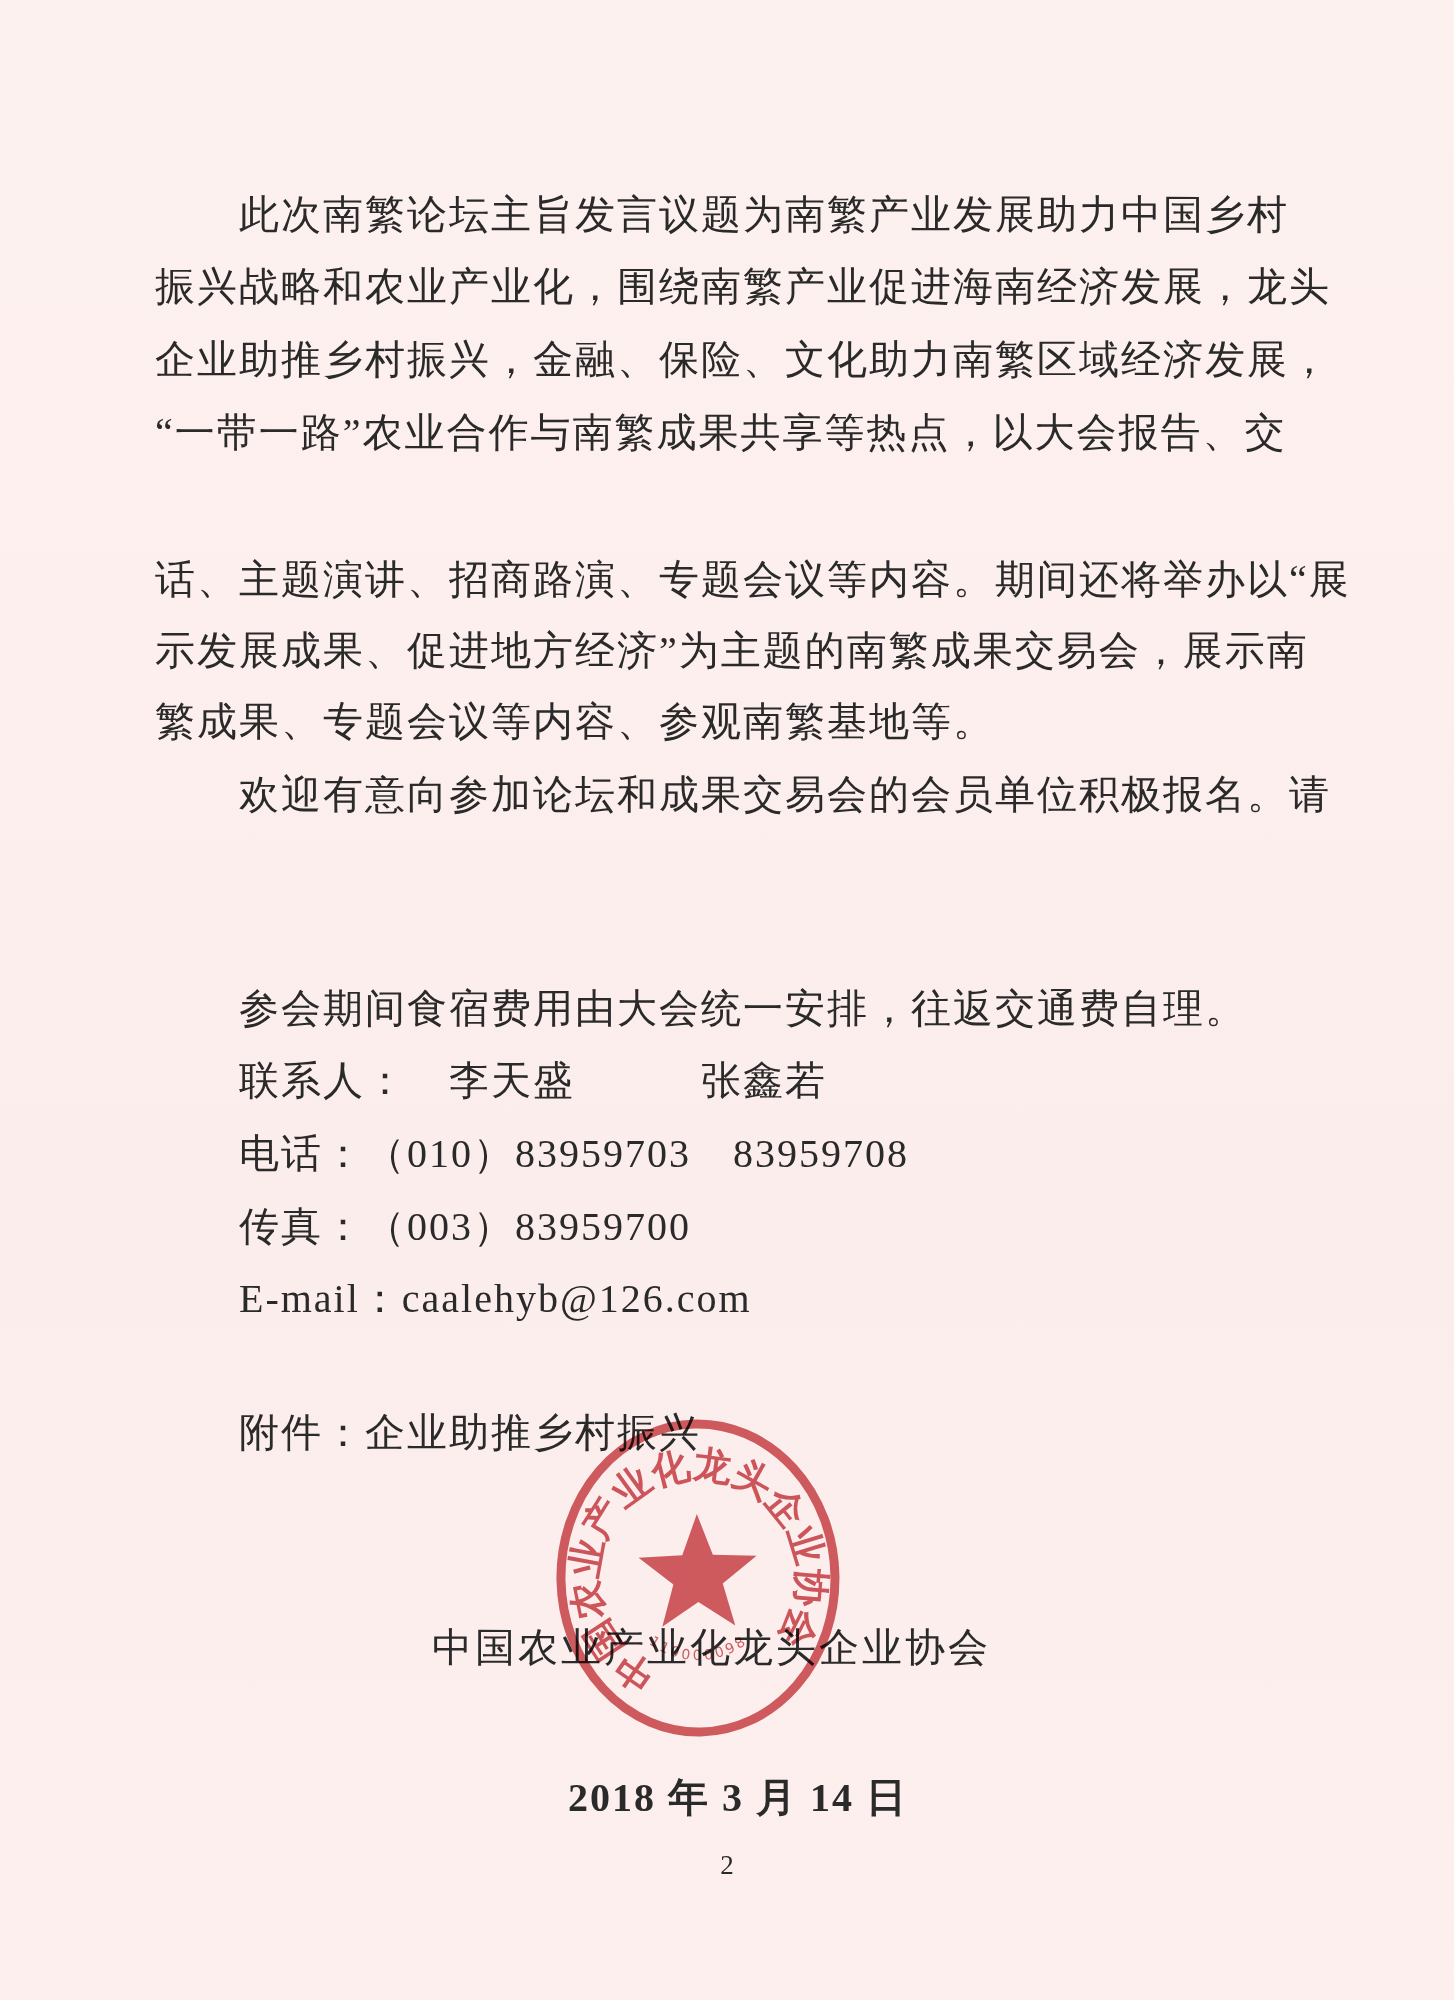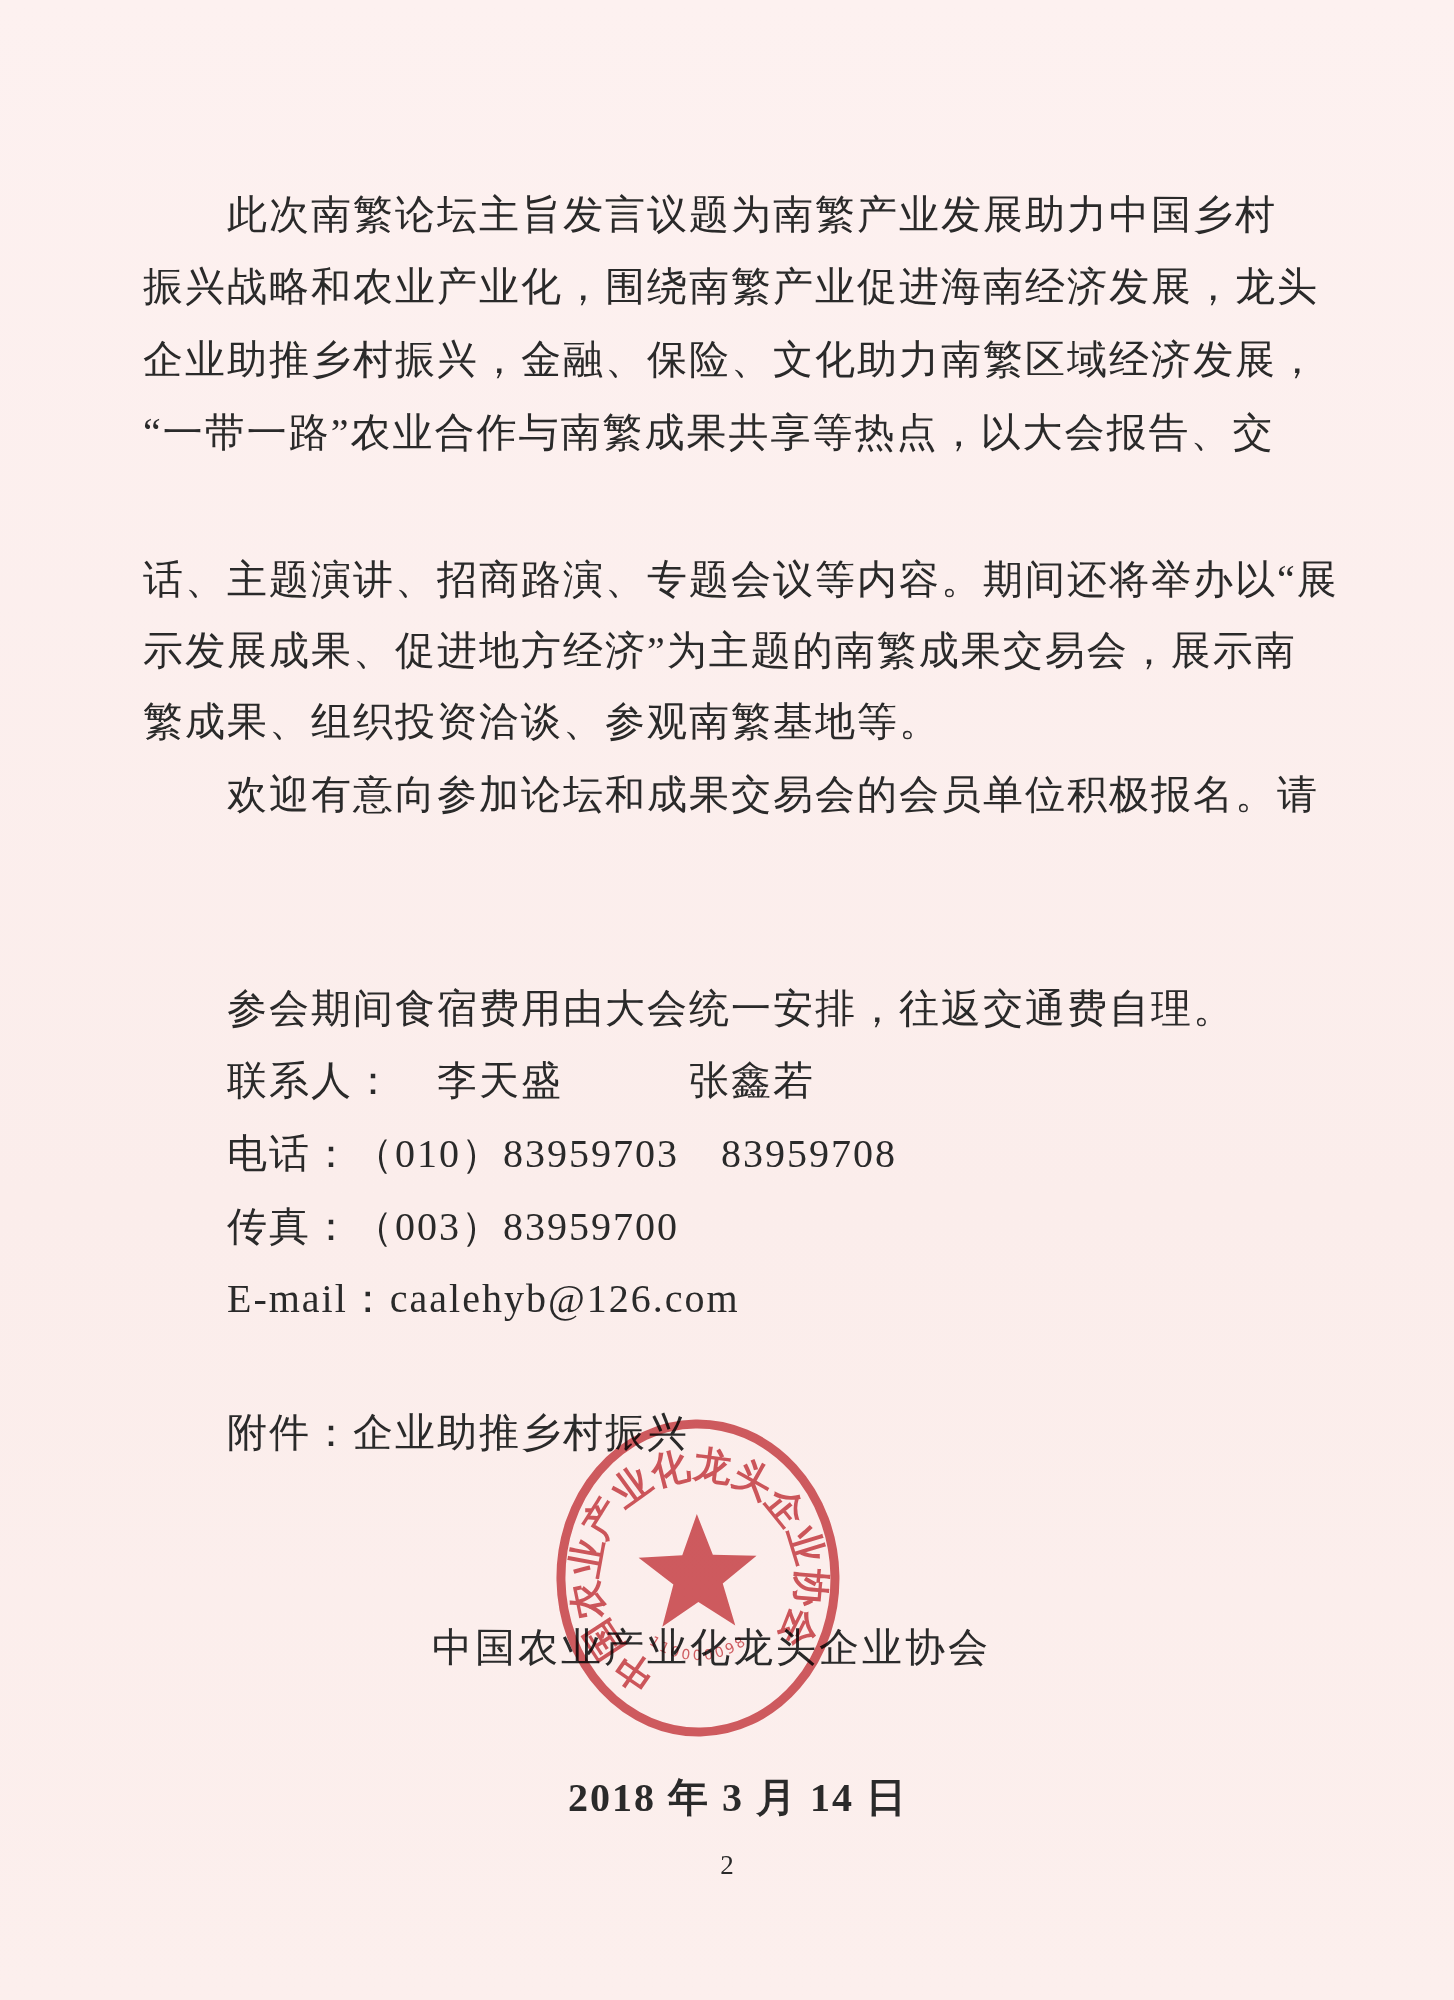--- a/index.html
+++ b/index.html
@@ -7,21 +7,21 @@
     width:1454px;height:2000px;
     background:linear-gradient(180deg,#fdf1f0 0%,#fbedeb 60%,#fcefed 100%);
     font-family:"Liberation Serif","DejaVu Serif",serif;
     color:#2a2a2a;
     position:relative;
     overflow:hidden;
   }
   .page{position:absolute;inset:0;}
   .line{
     position:absolute;
-    left:143px;
+    left:155px;
     width:1190px;
     font-size:40px;
     line-height:46px;
     letter-spacing:2px;
     white-space:nowrap;
   }
   .indent{padding-left:84px;}
   .sig-org{
     position:absolute;
     left:432px;top:1620px;
@@ -52,21 +52,21 @@
 <body>
 
 <div class="page">
 
   <div class="line indent" style="top:192px">此次南繁论坛主旨发言议题为南繁产业发展助力中国乡村</div>
   <div class="line" style="top:264px">振兴战略和农业产业化，围绕南繁产业促进海南经济发展，龙头</div>
   <div class="line" style="top:337px">企业助推乡村振兴，金融、保险、文化助力南繁区域经济发展，</div>
   <div class="line" style="top:410px">“一带一路”农业合作与南繁成果共享等热点，以大会报告、交</div>
   <div class="line" style="top:557px">话、主题演讲、招商路演、专题会议等内容。期间还将举办以“展</div>
   <div class="line" style="top:628px">示发展成果、促进地方经济”为主题的南繁成果交易会，展示南</div>
-  <div class="line" style="top:699px">繁成果、组织投资洽谈、参观南繁基地等。</div>
+  <div class="line" style="top:699px">繁成果、专题会议等内容、参观南繁基地等。</div>
   <div class="line indent" style="top:772px">欢迎有意向参加论坛和成果交易会的会员单位积极报名。请</div>
   <div class="line indent" style="top:986px">参会期间食宿费用由大会统一安排，往返交通费自理。</div>
   <div class="line indent" style="top:1058px">联系人：　李天盛　　　张鑫若</div>
   <div class="line indent" style="top:1131px">电话：（010）83959703　83959708</div>
   <div class="line indent" style="top:1204px">传真：（003）83959700</div>
   <div class="line indent" style="top:1276px">E-mail：caalehyb@126.com</div>
 
   <div class="line indent" style="top:1410px">附件：企业助推乡村振兴</div>
 
   <div class="sig-org">中国农业产业化龙头企业协会</div>

